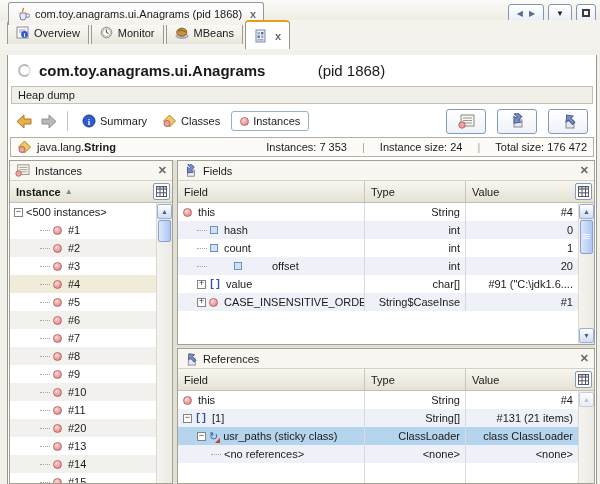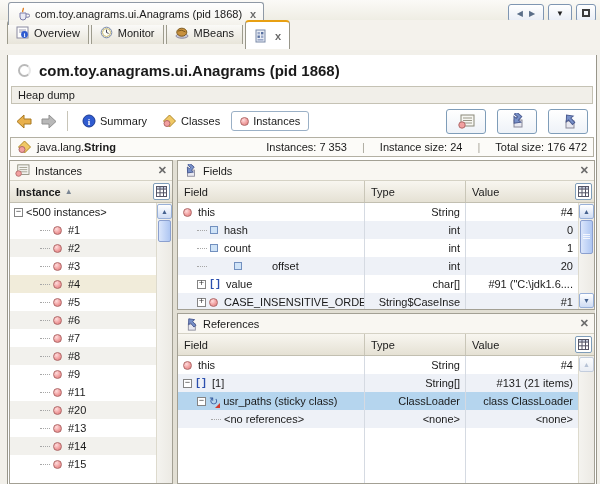--- a/index.html
+++ b/index.html
@@ -31,21 +31,21 @@
   .itab.selected { background:#ffffff; height:29px; border-color:#98968a; border-top:2px solid #e8a013;
     margin-bottom:-1px; z-index:3; position:relative; }
   .close-x { color:#6b6b6b; font-weight:bold; font-size:11px; margin-left:3px; cursor:default; }
 
   
   .frame { position:absolute; left:7px; right:3px; top:55px; bottom:0; background:#ffffff;
     border-left:1px solid #98968a; border-right:1px solid #98968a; z-index:1; }
 
   .title-row { display:flex; align-items:center; gap:8px; padding:7px 10px 5px 10px; }
   .title-main { font-size:15px; font-weight:bold; }
-  .title-pid  { font-size:15px; font-weight:bold; }
+  .title-pid  { font-size:15px; font-weight:normal;margin-left:48px; }
   .spinner { width:13px; height:13px; border:2px solid #b9b9b9; border-right-color:#e8e8e8;
     border-radius:50%; display:inline-block; }
 
   .heap-bar { margin:2px 3px; border:1px solid #c5c2b4; background:#f1efe9; padding:2px 6px; }
 
   
   .toolbar { display:flex; align-items:center; gap:7px; padding:3px 8px; height:30px; }
   .nav-arrow { font-size:14px; line-height:1; }
   .tb-sep { width:1px; height:20px; background:#c8c5b8; margin:0 3px; }
   .tb-item { display:flex; align-items:center; gap:4px; padding:3px 4px; }
@@ -60,21 +60,21 @@
   .cb-stats { margin-left:auto; display:flex; align-items:center; gap:15px; }
   .cb-sep { color:#a9a69a; }
 
   
   .panels { position:absolute; top:105px; left:1px; right:1px; bottom:0; background:#e2dfd4;
     display:flex; gap:4px; }
   .left-col { width:164px; display:flex; flex-direction:column; }
   .right-col { flex:1; display:flex; flex-direction:column; gap:3px; }
   .panel { background:#ffffff; border:1px solid #a3a094; display:flex; flex-direction:column; overflow:hidden; }
   .panel.instances { flex:1; }
-  .panel.fields { height:150px; flex:none; }
+  .panel.fields { height:185px; flex:none; }
   .panel.references { flex:1; }
 
   .panel-title { height:20px; background:#f9f7f2; border-bottom:1px solid #d5d2c5;
     display:flex; align-items:center; gap:5px; padding:0 5px; flex:none; }
   .panel-title .close-x { margin-left:auto; }
 
   .hdr { height:22px; background:linear-gradient(#f8f6f0,#e5e1d4); border-bottom:1px solid #c2bfb1;
     display:flex; align-items:center; flex:none; }
   .hdr-cell { padding:0 6px; height:100%; display:flex; align-items:center; }
   .hdr-cell.c-field { width:186px; }
@@ -390,20 +390,26 @@
                 <span class="dotline"></span>
                 <span class="ico icon-instance"></span>
                 <span>#8</span>
               </div>
               <div class="tree-row">
                 <span class="tree-indent"></span>
                 <span class="dotline"></span>
                 <span class="ico icon-instance"></span>
                 <span>#9</span>
               </div>
+              <div class="tree-row stripe">
+                <span class="tree-indent"></span>
+                <span class="dotline"></span>
+                <span class="ico icon-instance"></span>
+                <span>#10</span>
+              </div>
               <div class="tree-row">
                 <span class="tree-indent"></span>
                 <span class="dotline"></span>
                 <span class="ico icon-instance"></span>
                 <span>#11</span>
               </div>
               <div class="tree-row stripe">
                 <span class="tree-indent"></span>
                 <span class="dotline"></span>
                 <span class="ico icon-instance"></span>

